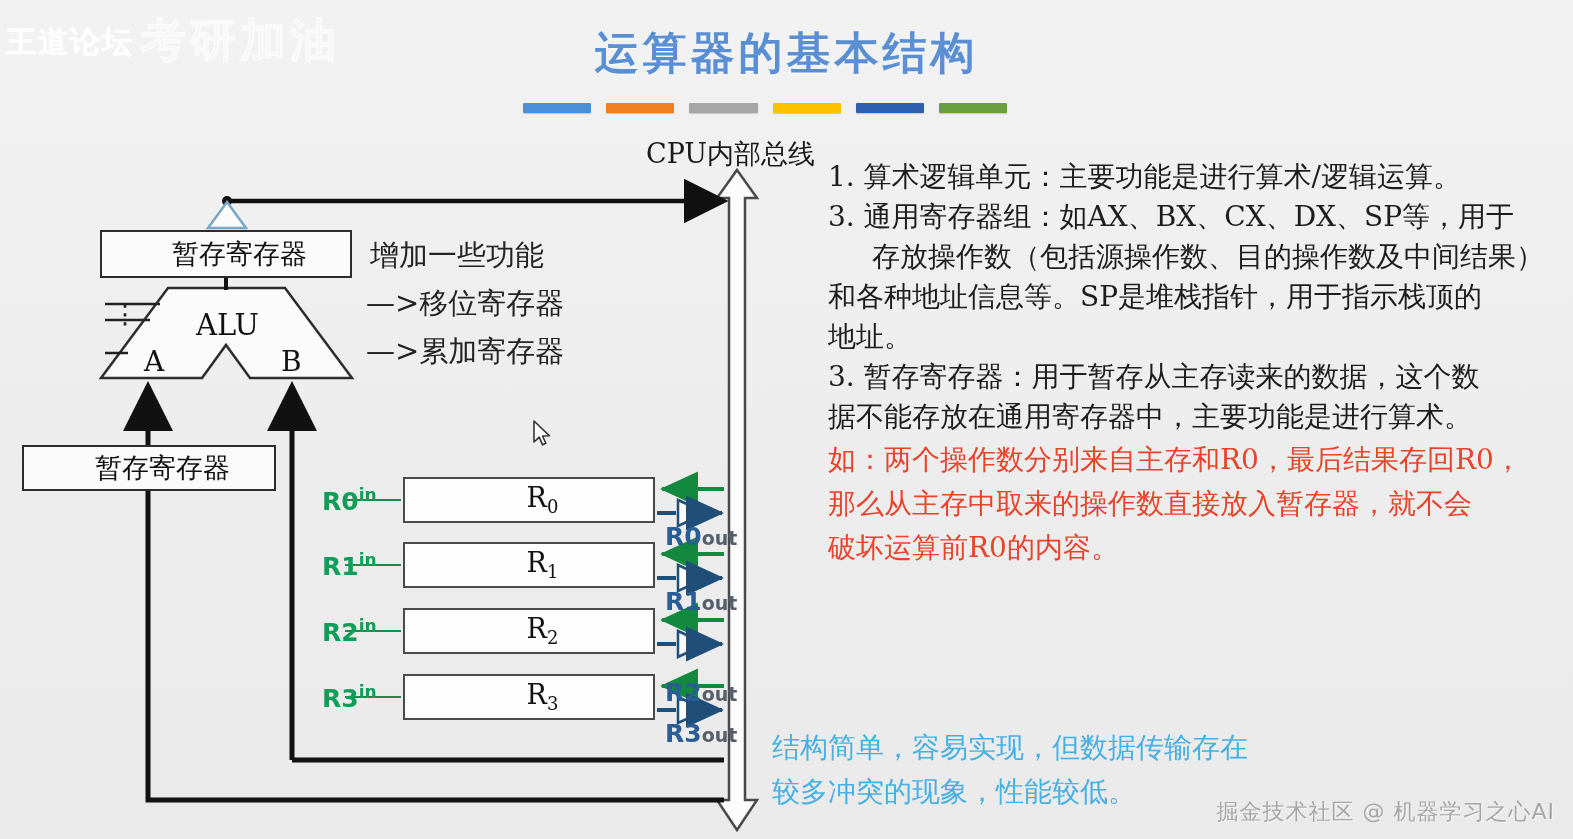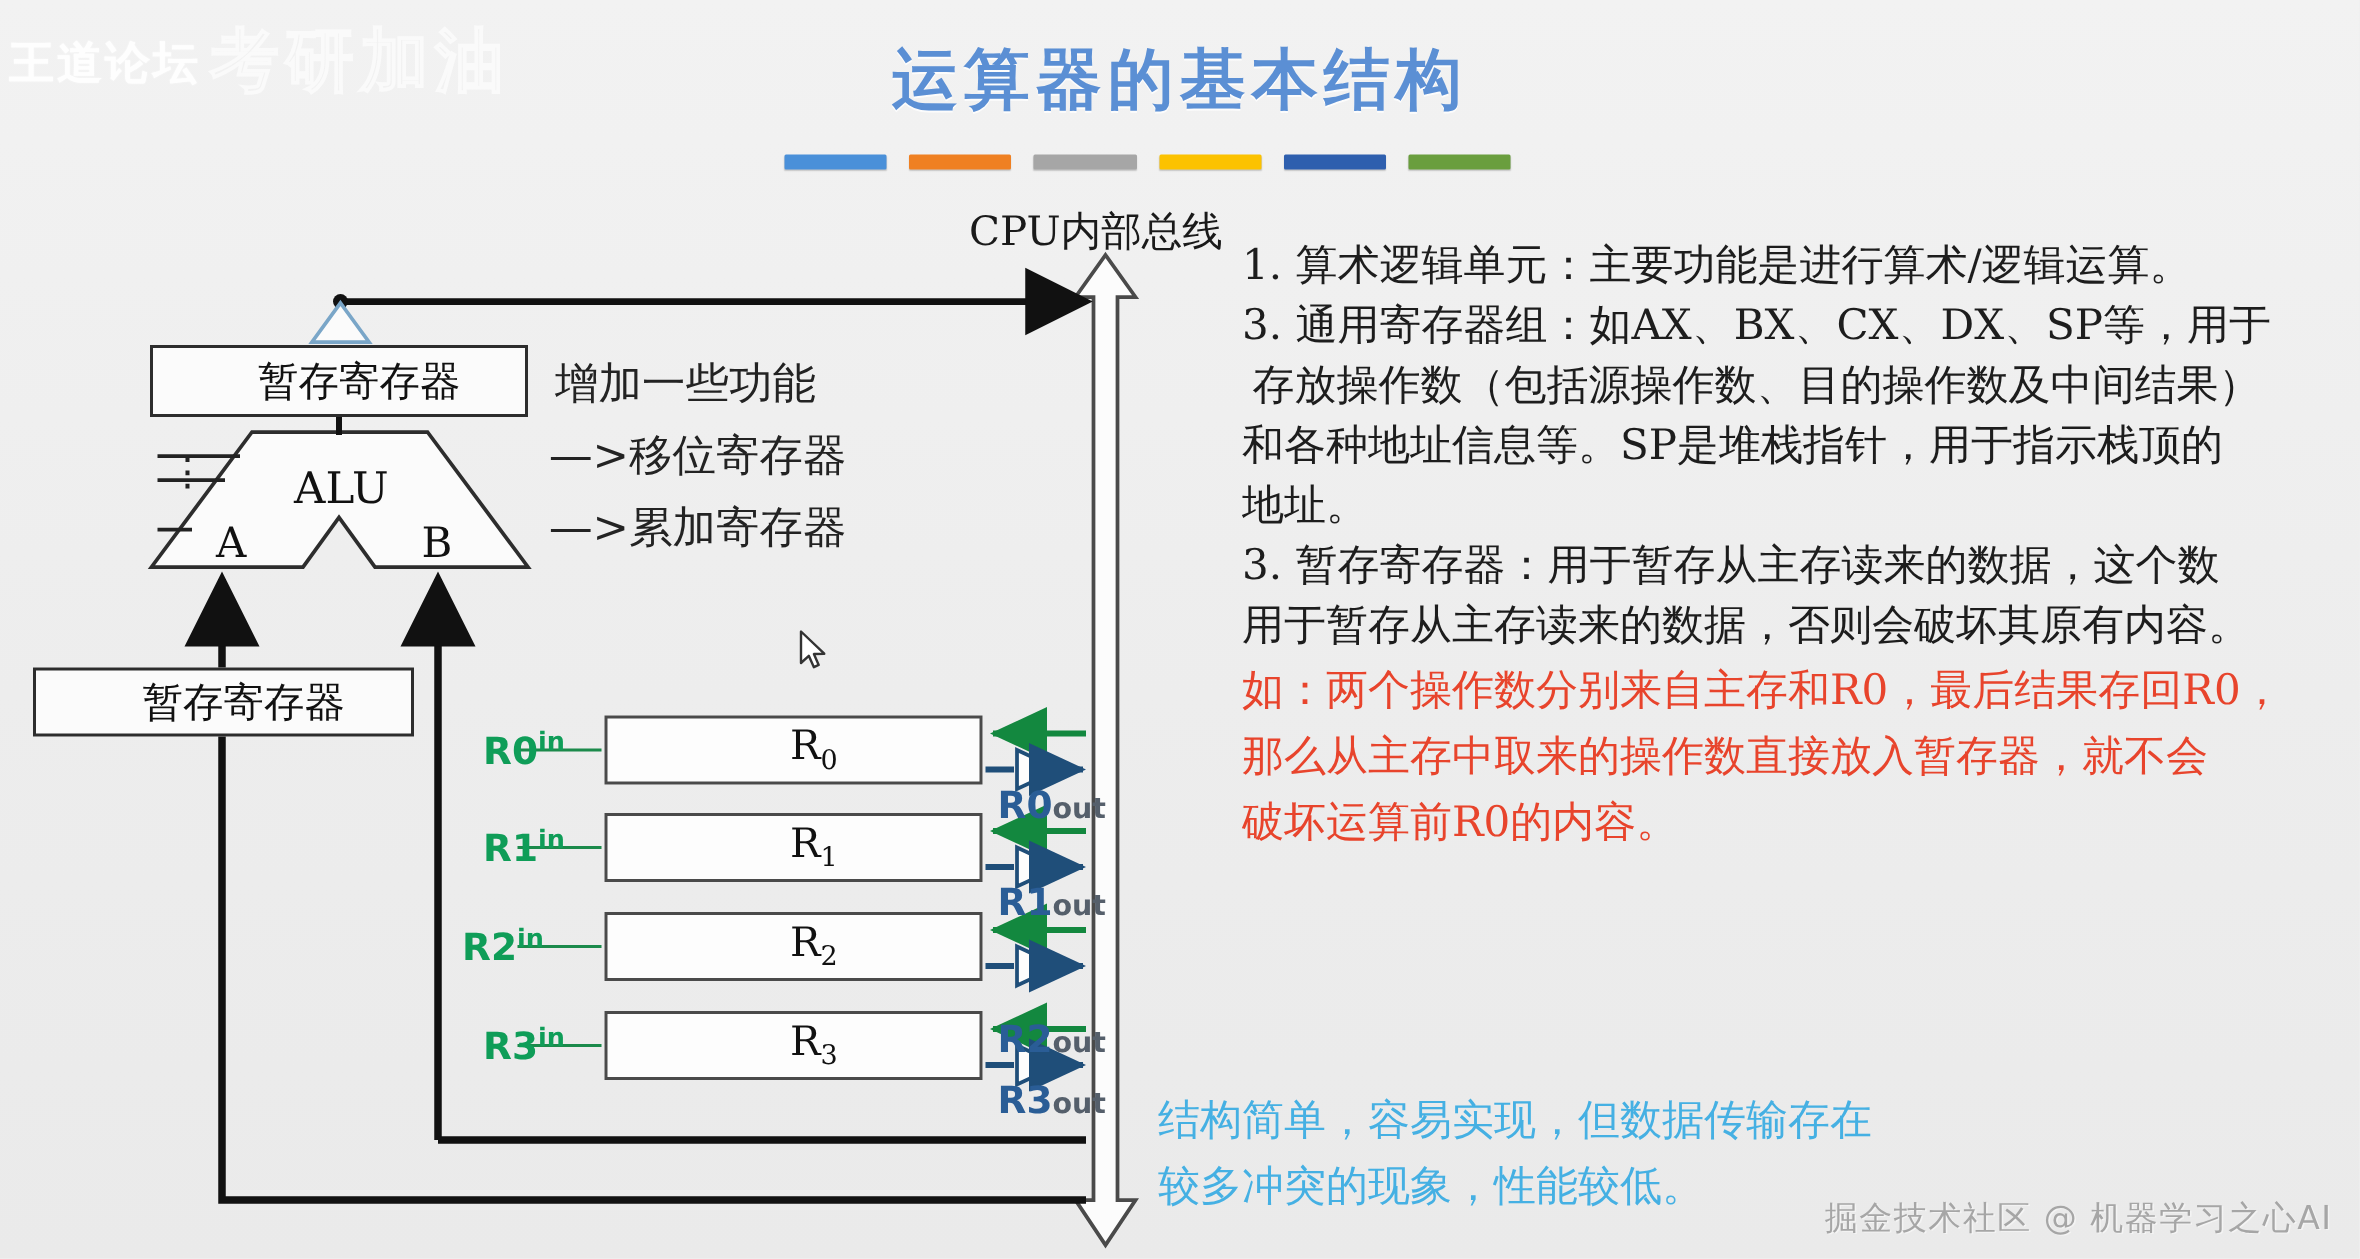--- a/index.html
+++ b/index.html
@@ -242,44 +242,44 @@
   <div class="in-lbl" style="left:322px;top:550px;">
     <span>R1</span><sup>in</sup>
   </div>
   <div class="out-lbl" style="left:665px;top:587px;">
     <span>R1</span><span class="sm">out</span>
   </div>
 
   <div class="box reg-box" style="left:403px;top:608px;width:252px;height:46px;">
     <span>R<sub>2</sub></span>
   </div>
-  <div class="in-lbl" style="left:308px;top:616px;">
+  <div class="in-lbl" style="left:322px;top:616px;">
     <span>R2</span><sup>in</sup>
   </div>
   <div class="out-lbl" style="left:665px;top:653px;margin-top:25px;">
     <span>R2</span><span class="sm">out</span>
   </div>
 
   <div class="box reg-box" style="left:403px;top:674px;width:252px;height:46px;">
     <span>R<sub>3</sub></span>
   </div>
   <div class="in-lbl" style="left:322px;top:682px;">
     <span>R3</span><sup>in</sup>
   </div>
   <div class="out-lbl" style="left:665px;top:719px;">
     <span>R3</span><span class="sm">out</span>
   </div>
 
   <div class="rtext" style="left:828px;top:157px;">1. 算术逻辑单元：主要功能是进行算术/逻辑运算。</div>
   <div class="rtext" style="left:828px;top:197px;">3. 通用寄存器组：如AX、BX、CX、DX、SP等，用于</div>
-  <div class="rtext" style="left:835px;top:237px;text-align:right;">存放操作数（包括源操作数、目的操作数及中间结果）</div>
+  <div class="rtext" style="left:872px;top:237px;text-align:right;">存放操作数（包括源操作数、目的操作数及中间结果）</div>
   <div class="rtext" style="left:828px;top:277px;">和各种地址信息等。SP是堆栈指针，用于指示栈顶的</div>
   <div class="rtext" style="left:828px;top:317px;">地址。</div>
   <div class="rtext" style="left:828px;top:357px;">3. 暂存寄存器：用于暂存从主存读来的数据，这个数</div>
-  <div class="rtext" style="left:828px;top:397px;">用于暂存从主存读来的数据，否则会破坏其原有内容。</div>
+  <div class="rtext" style="left:828px;top:397px;">据不能存放在通用寄存器中，主要功能是进行算术。</div>
 
   <div class="rtext red" style="left:828px;top:440px;">如：两个操作数分别来自主存和R0，最后结果存回R0，</div>
   <div class="rtext red" style="left:828px;top:484px;">那么从主存中取来的操作数直接放入暂存器，就不会</div>
   <div class="rtext red" style="left:828px;top:528px;">破坏运算前R0的内容。</div>
 
   <div class="rtext blue" style="left:772px;top:728px;">结构简单，容易实现，但数据传输存在</div>
   <div class="rtext blue" style="left:772px;top:772px;">较多冲突的现象，性能较低。</div>
 
   <svg class="cursor" style="left:532px;top:419px;" viewBox="0 0 22 30">
     <path d="M2,2 L2,23 L7.2,18.2 L10.6,25.8 L13.8,24.3 L10.6,17 L17.5,16.8 Z" fill="#ffffff" stroke="#333" stroke-width="1.6" stroke-linejoin="round"></path>

